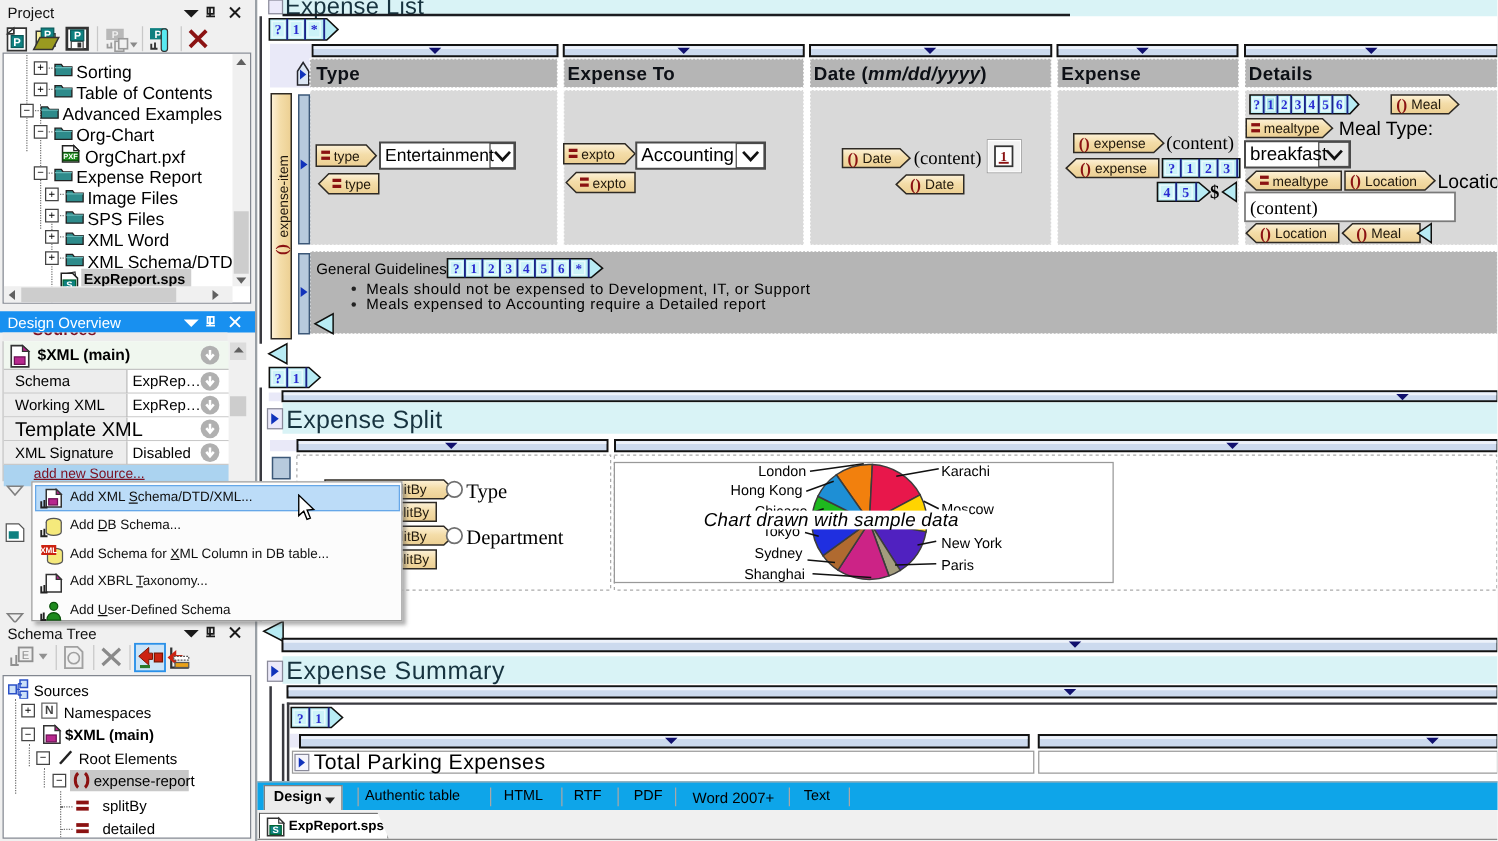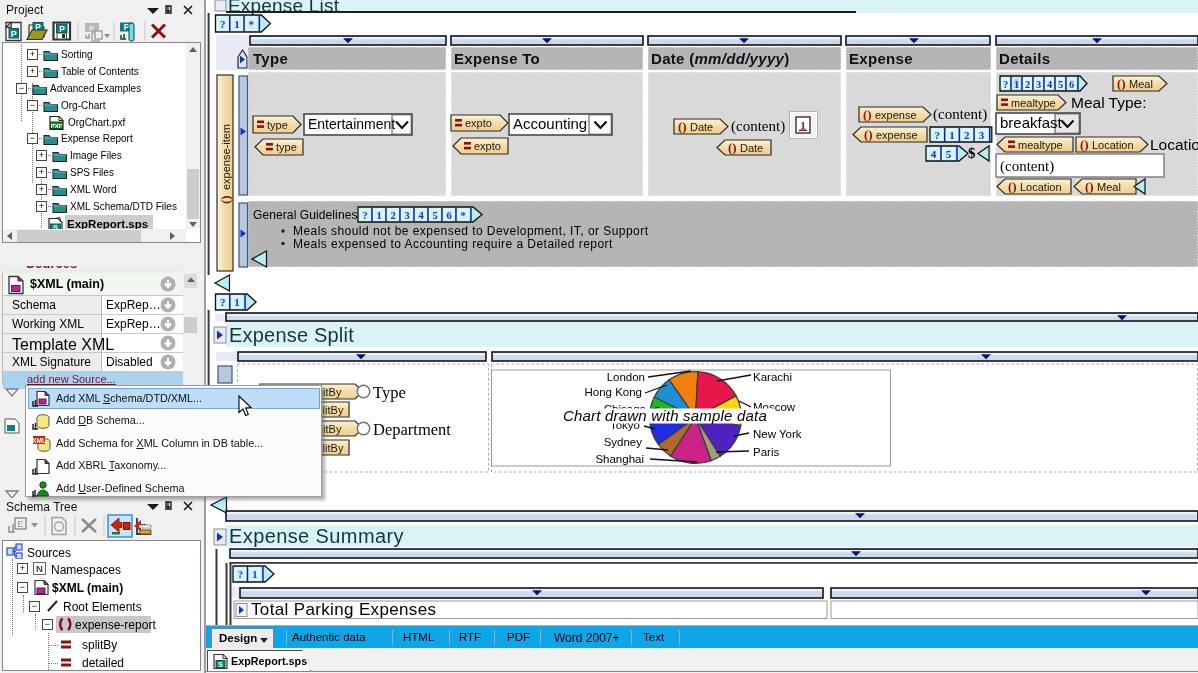--- a/index.html
+++ b/index.html
@@ -1,19 +1,19 @@
 <!DOCTYPE html>
 <html><head><meta charset="utf-8"><style>
 *{margin:0;padding:0;box-sizing:border-box}
 body{width:1198px;height:673px;position:relative;overflow:hidden;background:#f0f0f0;
  font-family:"Liberation Sans",sans-serif;-webkit-font-smoothing:antialiased}
 .abs{position:absolute}
 .panel-title{font-size:12px;color:#111}
 svg{shape-rendering:geometricPrecision}
-.trow{position:absolute;font-size:10px;color:#000;white-space:nowrap}
+.trow{position:absolute;font-size:14px;color:#000;white-space:nowrap}
 .dots{position:absolute;border-left:1px dotted #777}
 .hdots{position:absolute;border-top:1px dotted #777}
 .pm{position:absolute;width:11px;height:11px;border:1px solid #444;background:#fff;
  font-size:9px;line-height:9px;text-align:center;color:#000}
 .menuitem{position:absolute;left:30px;font-size:10.8px;color:#101010;white-space:nowrap}
 u{text-decoration:underline}
 </style></head><body>
 
 <div class="abs" style="left:0;top:0;width:169px;height:244px;background:#f0f0f0">
   <div class="abs panel-title" style="left:6px;top:3px">Project</div>
@@ -154,20 +154,28 @@
       <svg width="183" height="14">
           <path d="M9,3 L9,11 L4,7 Z" fill="#606060"></path>
       <rect x="14" y="1" width="124" height="12" fill="#cdcdcd"></rect>
       <path d="M167,3 L167,11 L172,7 Z" fill="#606060"></path>
         </svg>
     </div>
   </div>
 </div>
 
 <div class="abs" style="left:0;top:249px;width:204px;height:249px;background:#f0f0f0">
+  <div class="abs" style="left:0;top:0;width:204px;height:17px;background:#1890f0">
+    <div class="abs" style="left:6px;top:1.5px;font-size:12px;color:#fff">Design Overview</div>
+    <svg class="abs" width="204" height="17" style="left:0;top:0">
+      <path d="M147,6.5 L159,6.5 L153,12.5 Z" fill="#fff"></path>
+      <path d="M168,4.5 v7 M165,11.5 h7 M166,4.5 h5 v5 h-5 Z" stroke="#fff" stroke-width="1.4" fill="none"></path>
+      <path d="M184,4.5 l8,8 M192,4.5 l-8,8" stroke="#fff" stroke-width="1.6"></path>
+    </svg>
+  </div>
   <div class="abs" style="left:2px;top:17px;width:180px;height:7px;overflow:hidden;background:#ececec">
     <div class="abs" style="left:24px;top:-10px;font-size:13px;font-weight:bold;color:#7c1022">Sources</div>
   </div>
 
   <div class="abs" style="left:2px;top:24px;width:180px;height:112px;background:#fff;border-left:1px solid #b8b8b8">
     <div class="abs" style="left:0;top:0;width:180px;height:22.5px;background:#f0f7ef;border-bottom:1px solid #c4c4c4">
       <svg class="abs" width="20" height="22" style="left:4px;top:2px">
         <path d="M2,1.5 h9 l5,4.5 v12.5 h-14 Z" fill="#fff" stroke="#333" stroke-width="1.3"></path>
         <path d="M11,1.5 v4.5 h5 Z" fill="#b8288e" stroke="#333"></path>
         <rect x="4.5" y="10.5" width="8.5" height="6" fill="#b8288e" stroke="#6d1255"></rect>
@@ -677,21 +685,21 @@
         <path d="M1,1 L9,1 L5,6 Z" fill="#222"></path>
       </svg>
   </div>
 <div class="abs" style="left:80px;top:4px;width:1px;height:15px;background:#a8a8a8"></div>
 <div class="abs" style="left:186px;top:4px;width:1px;height:15px;background:#a8a8a8"></div>
 <div class="abs" style="left:243px;top:4px;width:1px;height:15px;background:#a8a8a8"></div>
 <div class="abs" style="left:288px;top:4px;width:1px;height:15px;background:#a8a8a8"></div>
 <div class="abs" style="left:334px;top:4px;width:1px;height:15px;background:#a8a8a8"></div>
 <div class="abs" style="left:425px;top:4px;width:1px;height:15px;background:#a8a8a8"></div>
 <div class="abs" style="left:473px;top:4px;width:1px;height:15px;background:#a8a8a8"></div>
-<div class="abs" style="left:86px;top:5px;font-size:11.5px;color:#000">Authentic data</div>
+<div class="abs" style="left:86px;top:5px;font-size:11.5px;color:#000">Authentic table</div>
 <div class="abs" style="left:197px;top:5px;font-size:11.5px;color:#000">HTML</div>
 <div class="abs" style="left:253px;top:5px;font-size:11.5px;color:#000">RTF</div>
 <div class="abs" style="left:301px;top:5px;font-size:11.5px;color:#000">PDF</div>
 <div class="abs" style="left:348px;top:5px;font-size:12px;color:#000">Word 2007+</div>
 <div class="abs" style="left:437px;top:5px;font-size:11.5px;color:#000">Text</div>
 </div>
 <div class="abs" style="left:206px;top:648px;width:992px;height:25px;background:#f0f0f0">
   <div class="abs" style="left:1px;top:2px;width:104px;height:21px;background:#fff;border:1px solid #4a4a4a;border-bottom:none;clip-path:polygon(0 0,95px 0,104px 100%,0 100%)">
     <svg width="17" height="17" style="position:absolute;left:4px;top:2px">
       <path d="M2,1.5 h9 l4,4 v10 h-13 Z" fill="#fff" stroke="#333" stroke-width="1.2"></path>

